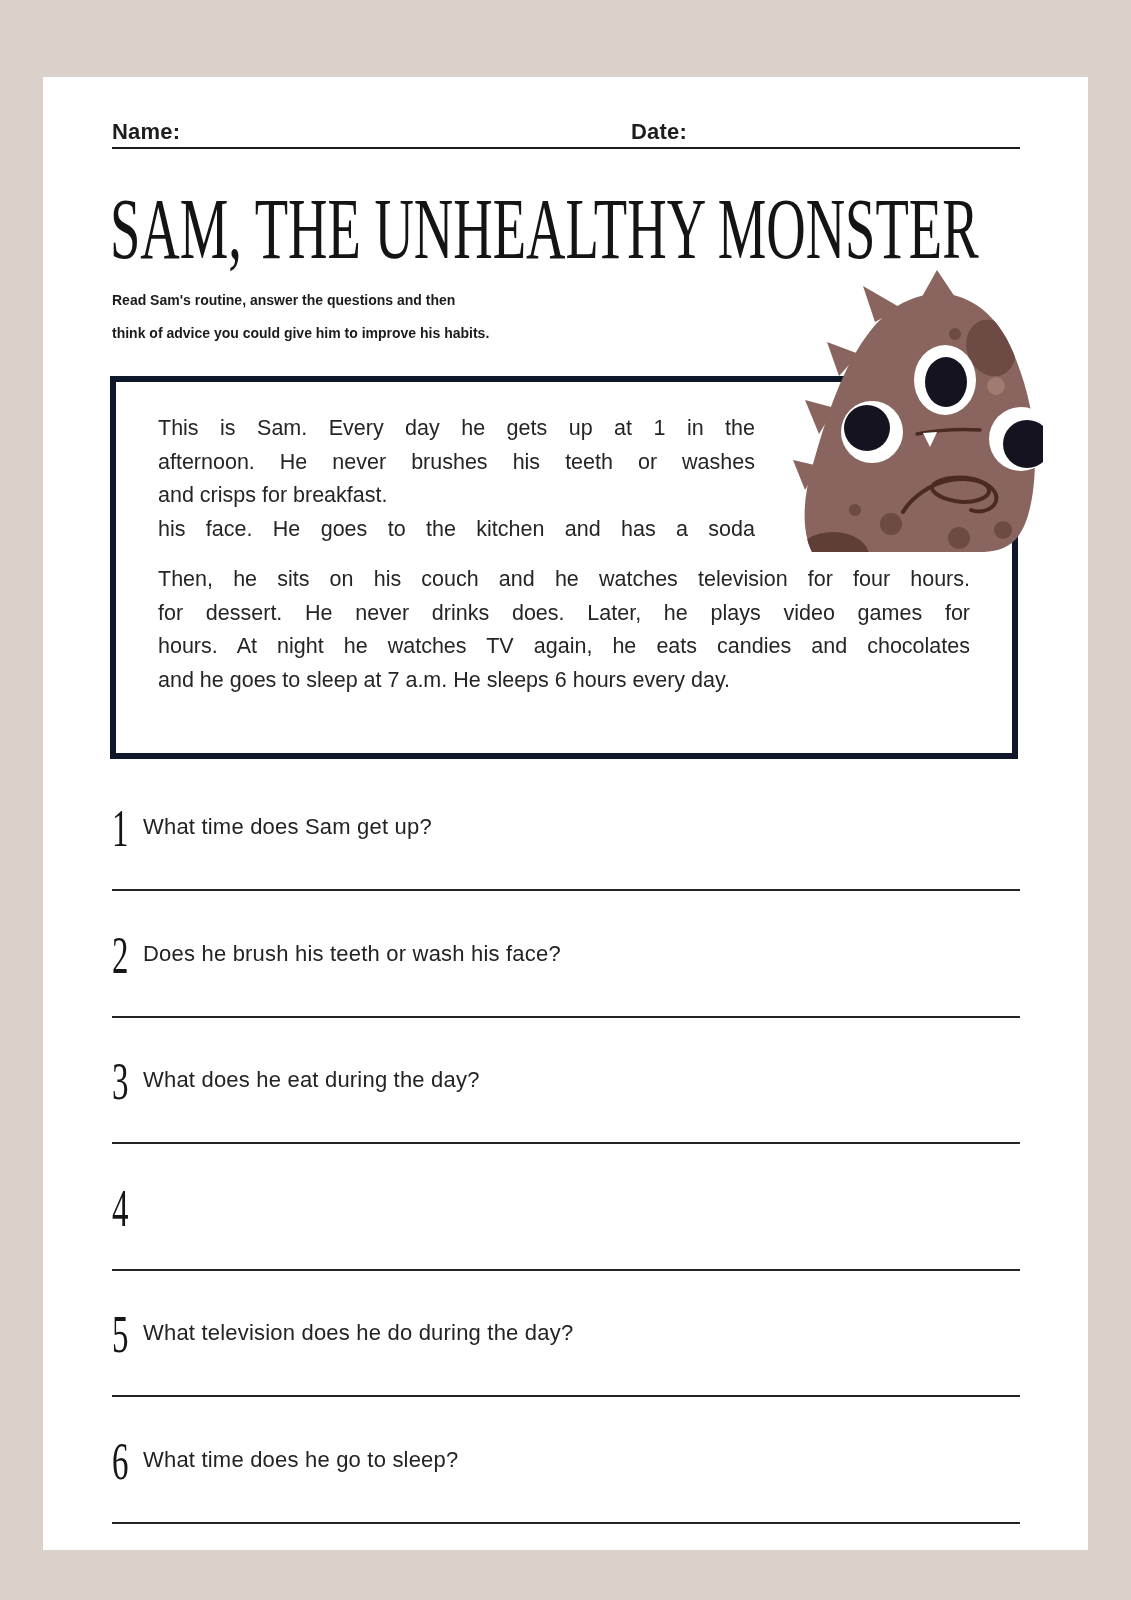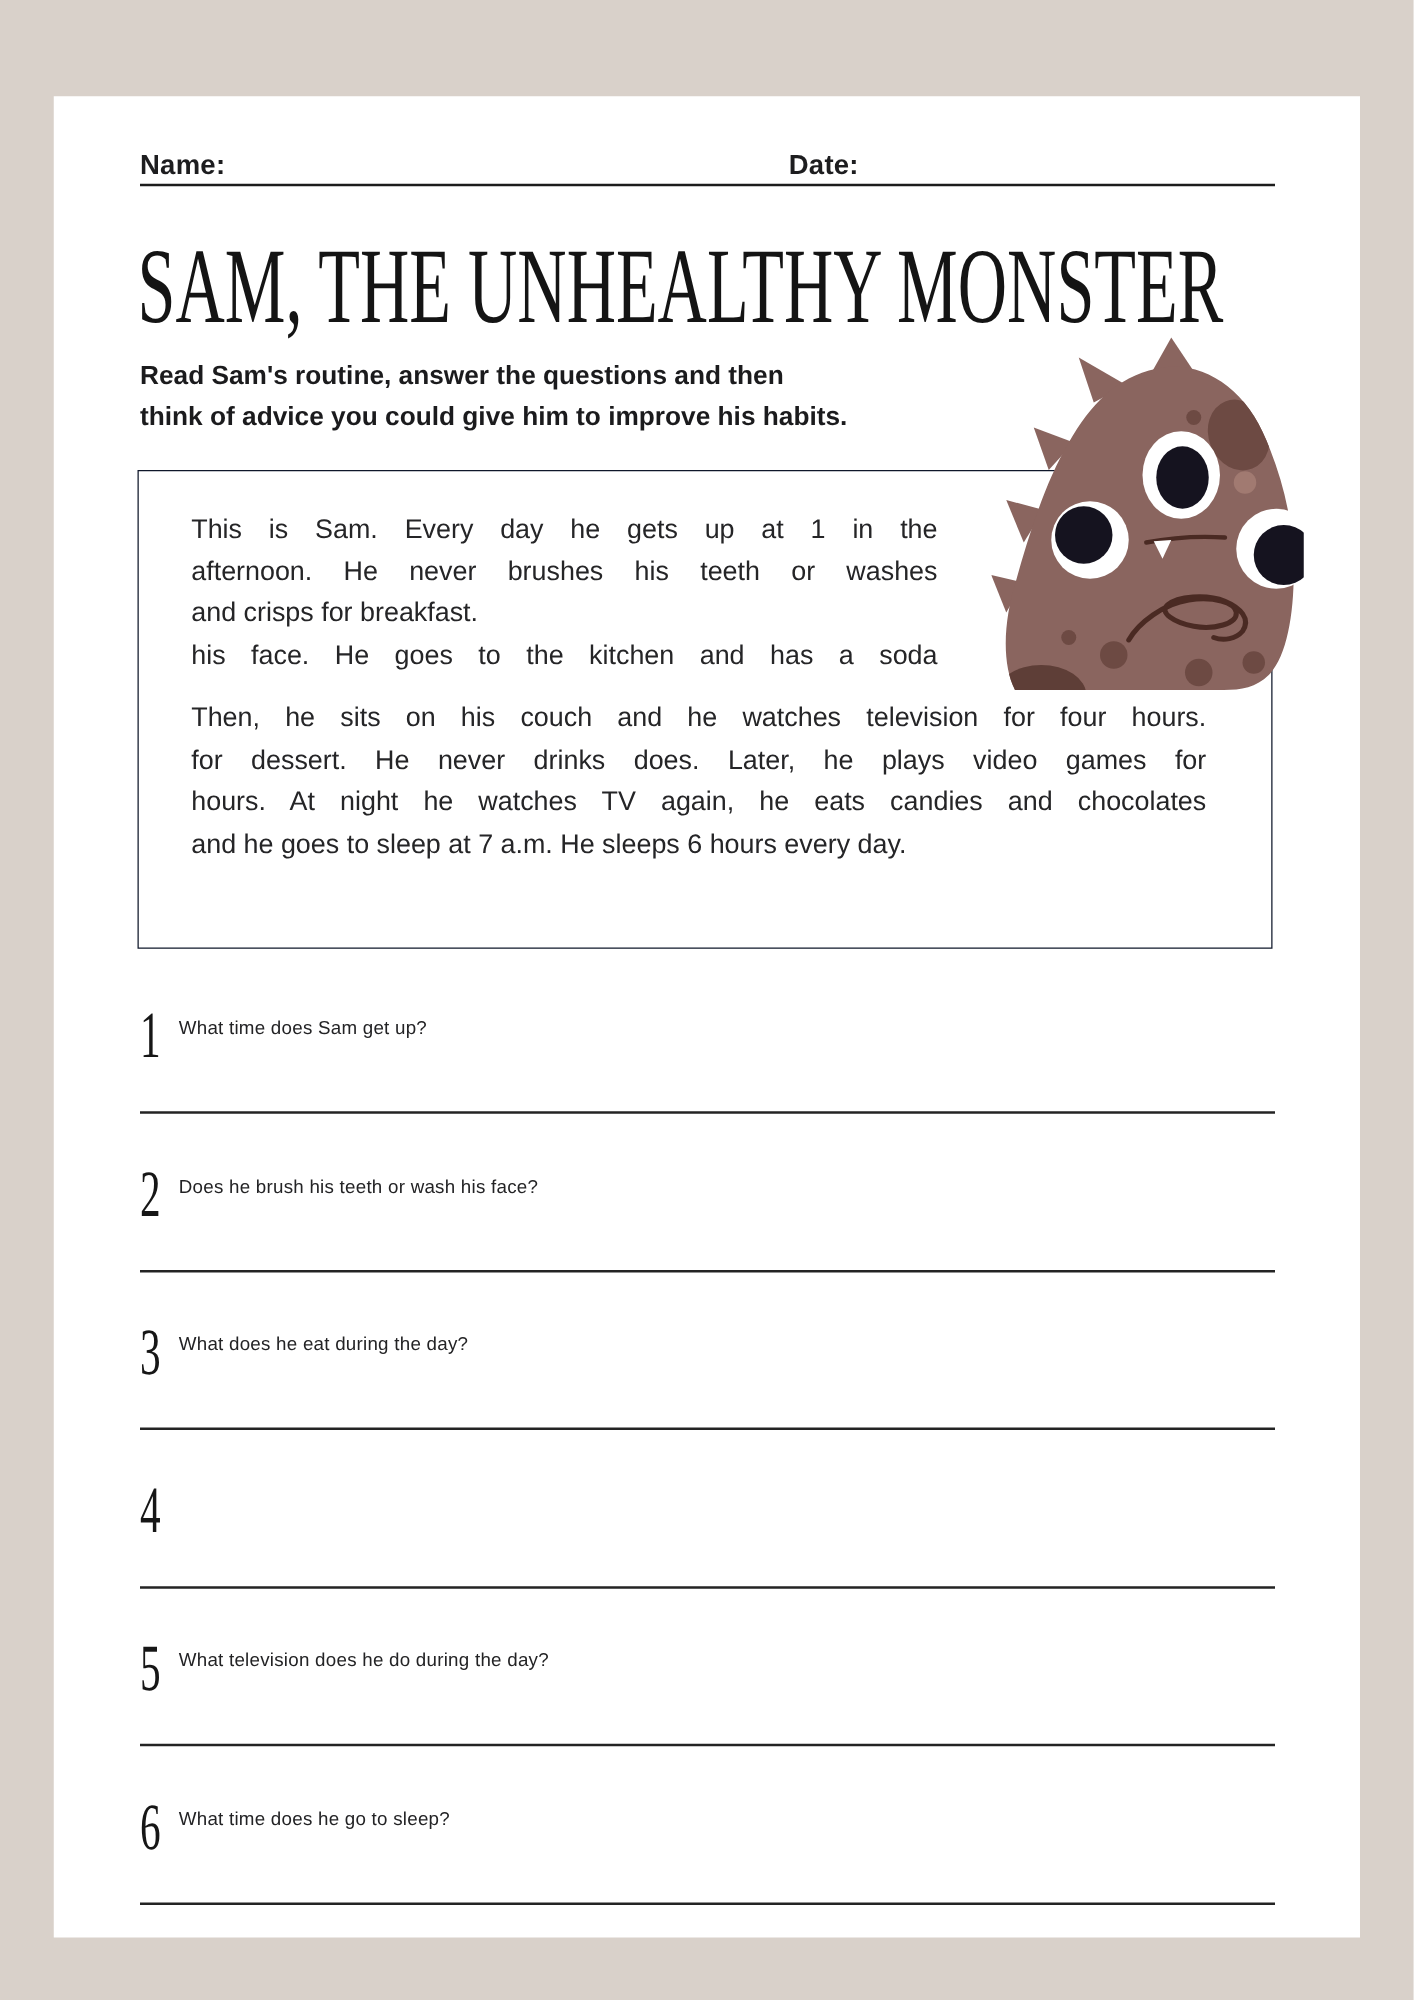--- a/index.html
+++ b/index.html
@@ -35,27 +35,27 @@
   .title {
     position: absolute; left: 67px; top: 108px; width: 908px;
     font-family: "Liberation Serif", serif;
     font-size: 78px; font-weight: 400; line-height: 80px;
     white-space: nowrap; color: #141414;
     transform: scale(0.70, 1.10); transform-origin: 0 0;
   }
   
   .instructions {
     position: absolute; left: 69px; top: 207px;
-    font-size: 21px; font-weight: 700; line-height: 33px; color: #1b1b1d;
+    font-size: 14px; font-weight: 700; line-height: 33px; color: #1b1b1d;
   }
   
   .reading-box {
     position: absolute; left: 67px; top: 299px;
     width: 908px; height: 383px; box-sizing: border-box;
-    border: 1px solid #0f172a; background: transparent;
+    border: 6px solid #0f172a; background: transparent;
     padding: 30px 47px 0 42px; z-index: 1;
   }
   .rb-par { font-size: 21.5px; line-height: 33.5px; color: #252527; }
   .rb-par.p1 { width: 597px; }
   .rb-par.p2 { width: 812px; margin-top: 17px; }
   .jline { text-align: justify; text-align-last: justify; }
   .jline.last { text-align-last: left; }
   
   .monster {
     position: absolute; left: 750px; top: 191px;
@@ -74,21 +74,21 @@
   .q-0 { top: 737px; } .q-1 { top: 864px; } .q-2 { top: 990px; }
   .q-3 { top: 1117px; } .q-4 { top: 1243px; } .q-5 { top: 1370px; }
   .q-num {
     position: absolute; left: 0; top: -7px;
     font-family: "Liberation Serif", serif;
     font-size: 44px; line-height: 44px; color: #161616;
     transform: scale(0.75, 1.2); transform-origin: 0 50%;
   }
   .q-text {
     position: absolute; left: 31px; top: 0;
-    font-size: 15px; color: #232325; letter-spacing: .2px;
+    font-size: 22px; color: #232325; letter-spacing: .2px;
   }
   .answer-line {
     position: absolute; left: 0; right: 0; top: 75px;
     height: 2px; background: #242424;
   }
 </style>
 </head>
 <body>
 
 <div class="stage">

